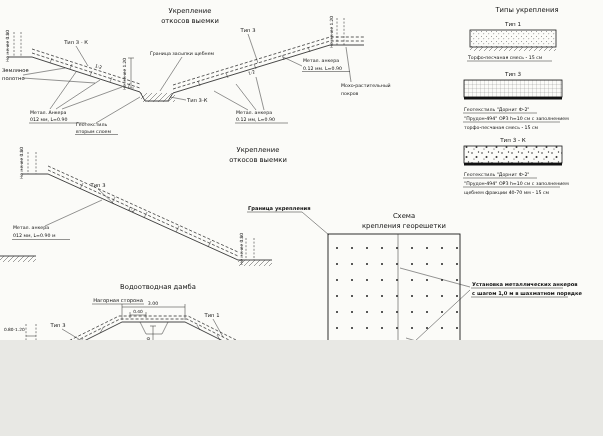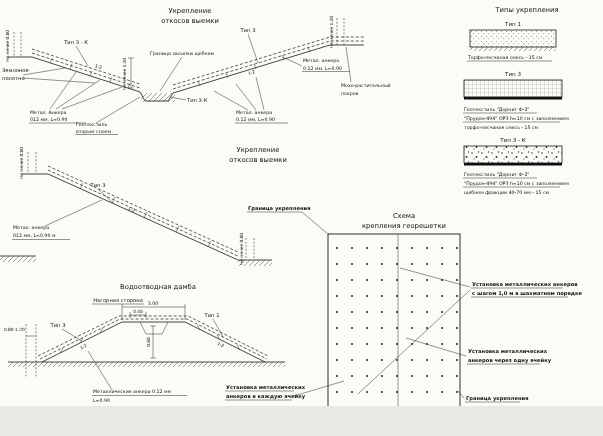--- a/index.html
+++ b/index.html
@@ -1,16 +1,16 @@
 <!DOCTYPE html>
 <html><head>
 <meta charset="utf-8">
 <style>
   html,body{margin:0;padding:0;background:#e8e8e4;}
-  .canvas{position:relative;width:603px;height:406px;background:#fbfbf8;overflow:hidden;}
+  .canvas{position:relative;width:603px;height:340px;background:#fbfbf8;overflow:hidden;}
   svg{display:block;}
   .ln{stroke:#1a1a1a;stroke-width:0.8;fill:none;}
   .lnThin{stroke:#2a2a2a;stroke-width:0.5;fill:none;}
   .dash{stroke:#1a1a1a;stroke-width:0.7;fill:none;stroke-dasharray:3 2;}
   .dashF{stroke-width:0.55;stroke-dasharray:2 1.6;}
   text{font-family:"DejaVu Sans","Liberation Sans",sans-serif;fill:#111;}
   .t4{font-size:4.3px}.t45{font-size:4.7px}.t5{font-size:5.2px}.t55{font-size:5.6px}.t6{font-size:6.8px}
   .b{font-weight:bold}.mid{text-anchor:middle}
 </style>
 </head>

